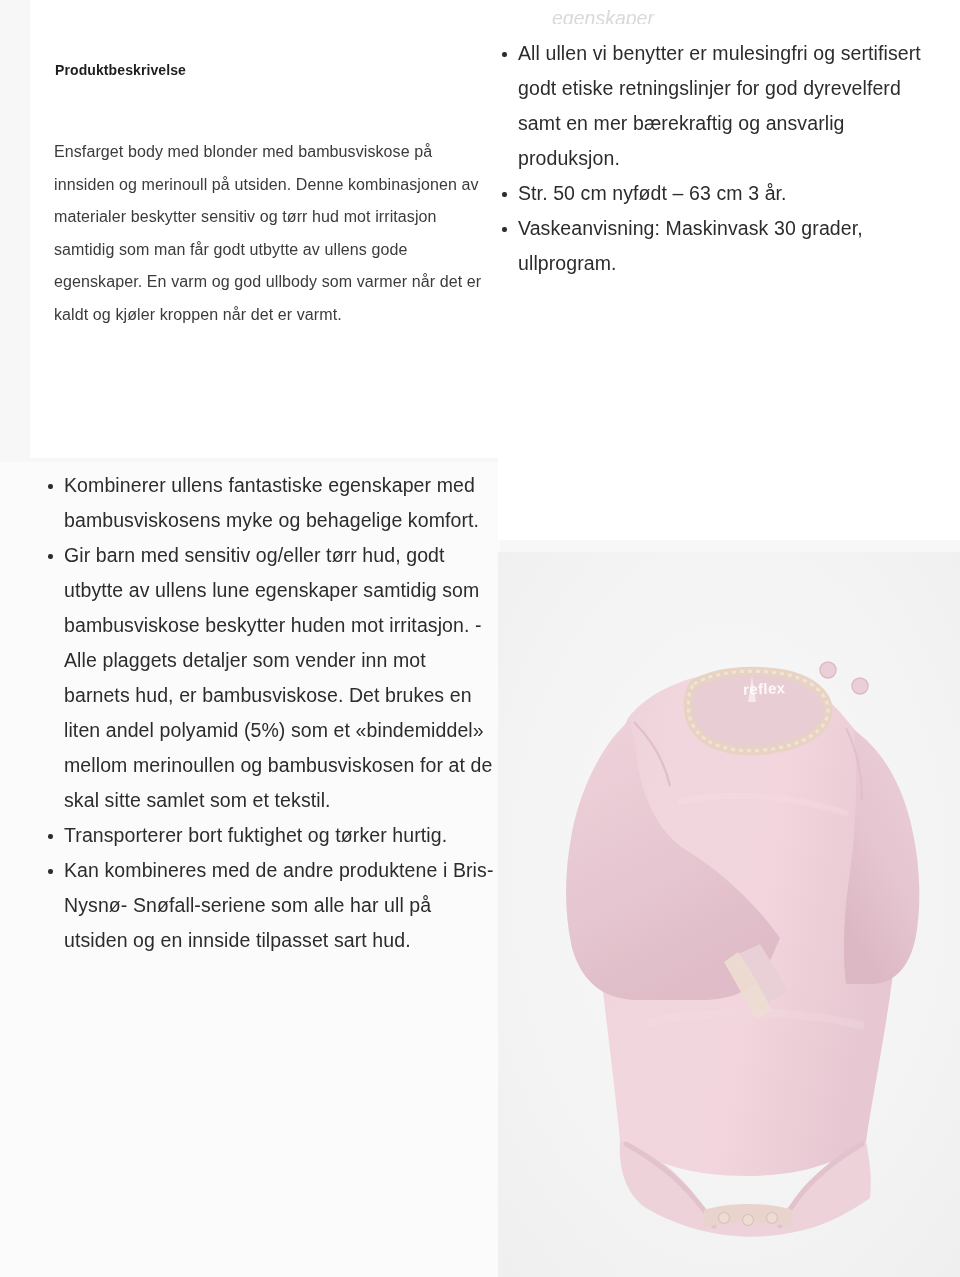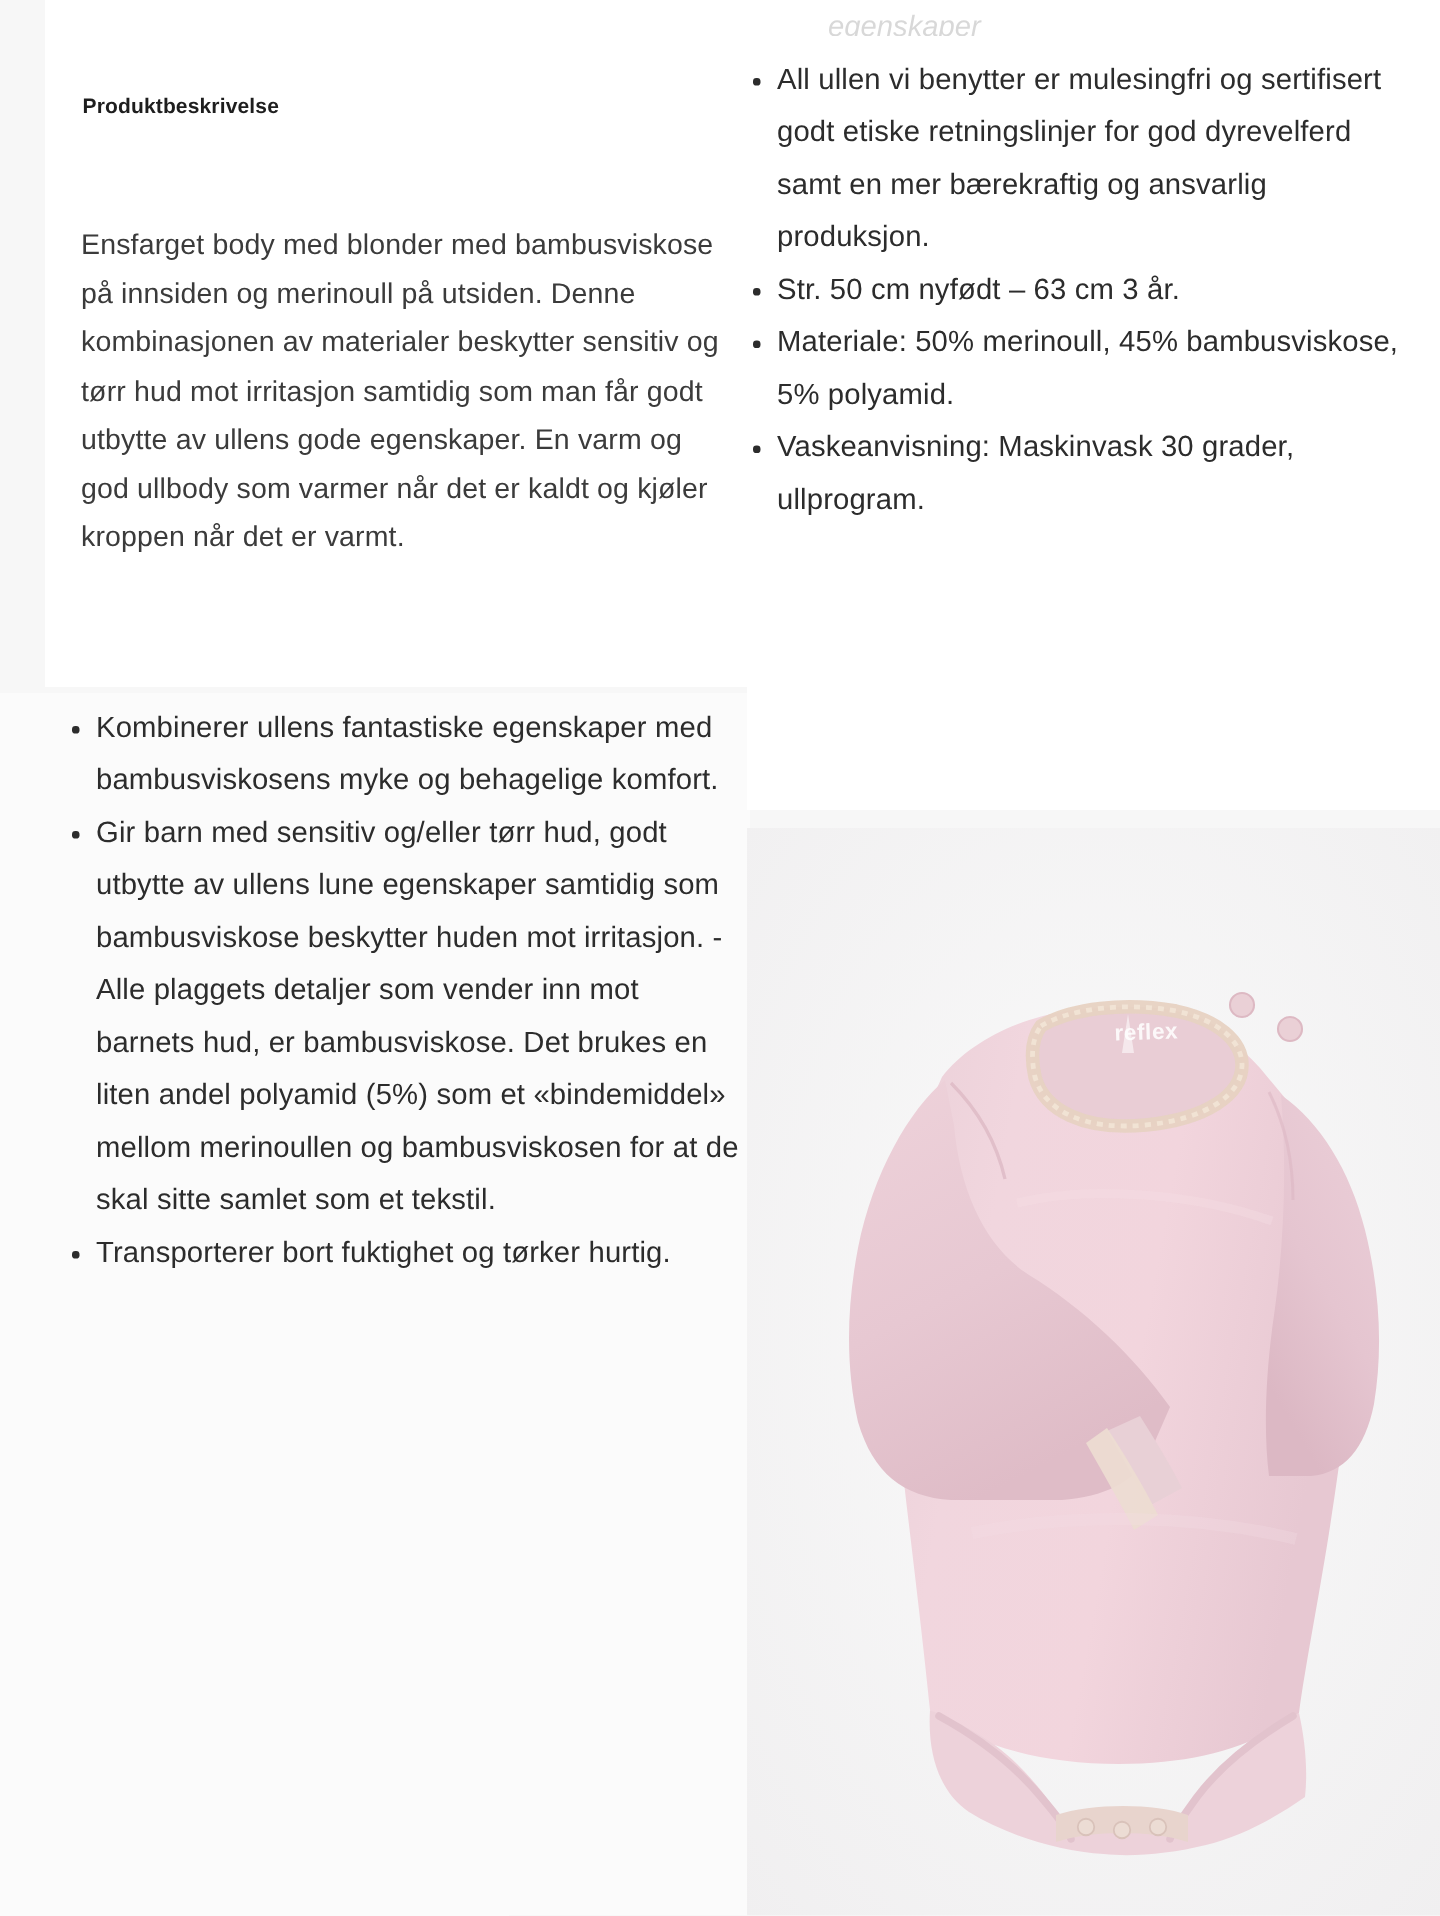--- a/index.html
+++ b/index.html
@@ -29,22 +29,22 @@
     background:#f4f3f4;
   }
 
   
   .heading {
     position:absolute; left:55px; top:62px;
     font-size:14px; font-weight:bold; color:#1e1e1e;
     letter-spacing:.1px;
   }
   .intro {
-    position:absolute; left:54px; top:148px; width:432px;
-    font-size:19px; line-height:32.5px; color:#3b3b3b;
+    position:absolute; left:54px; top:136px; width:432px;
+    font-size:16px; line-height:32.5px; color:#3b3b3b;
     letter-spacing:.1px;
   }
 
   ul.bullets { list-style:none; }
   ul.bullets > li {
     position:relative;
     padding-left:22px;
     font-size:19.5px;
     line-height:35px;
     color:#2c2c2c;
@@ -90,28 +90,28 @@
   <div class="card-right"></div>
 
   <h2 class="heading">Produktbeskrivelse</h2>
 
   <p class="intro">Ensfarget body med blonder med bambusviskose på innsiden og merinoull på utsiden. Denne kombinasjonen av materialer beskytter sensitiv og tørr hud mot irritasjon samtidig som man får godt utbytte av ullens gode egenskaper. En varm og god ullbody som varmer når det er kaldt og kjøler kroppen når det er varmt.</p>
 
   <ul class="bullets left-list">
     <li>Kombinerer ullens fantastiske egenskaper med bambusviskosens myke og behagelige komfort.</li>
     <li>Gir barn med sensitiv og/eller tørr hud, godt utbytte av ullens lune egenskaper samtidig som bambusviskose beskytter huden mot irritasjon. -Alle plaggets detaljer som vender inn mot barnets hud, er bambusviskose. Det brukes en liten andel polyamid (5%) som et «bindemiddel» mellom merinoullen og bambusviskosen for at de skal sitte samlet som et tekstil.</li>
     <li>Transporterer bort fuktighet og tørker hurtig.</li>
+    <li>Kan kombineres med de andre produktene i Bris- Nysnø- Snøfall-seriene som alle har ull på utsiden og en innside tilpasset sart hud.</li>
   </ul>
 
   <div class="clipped-line">egenskaper</div>
 
   <ul class="bullets right-list">
     <li>All ullen vi benytter er mulesingfri og sertifisert godt etiske retningslinjer for god dyrevelferd samt en mer bærekraftig og ansvarlig produksjon.</li>
     <li>Str. 50 cm nyfødt – 63 cm 3 år.</li>
-    <li>Materiale: 50% merinoull, 45% bambusviskose, 5% polyamid.</li>
     <li>Vaskeanvisning: Maskinvask 30 grader, ullprogram.</li>
   </ul>
 
   <div class="photo-panel">
     <svg class="photo-svg" viewBox="0 0 462 725">
       <defs>
         <linearGradient id="bodyShade" x1="0" y1="0" x2="1" y2="0.3">
           <stop offset="0%" stop-color="#ead0d8"></stop>
           <stop offset="28%" stop-color="#f1d6de"></stop>
           <stop offset="62%" stop-color="#f2d5dd"></stop>

